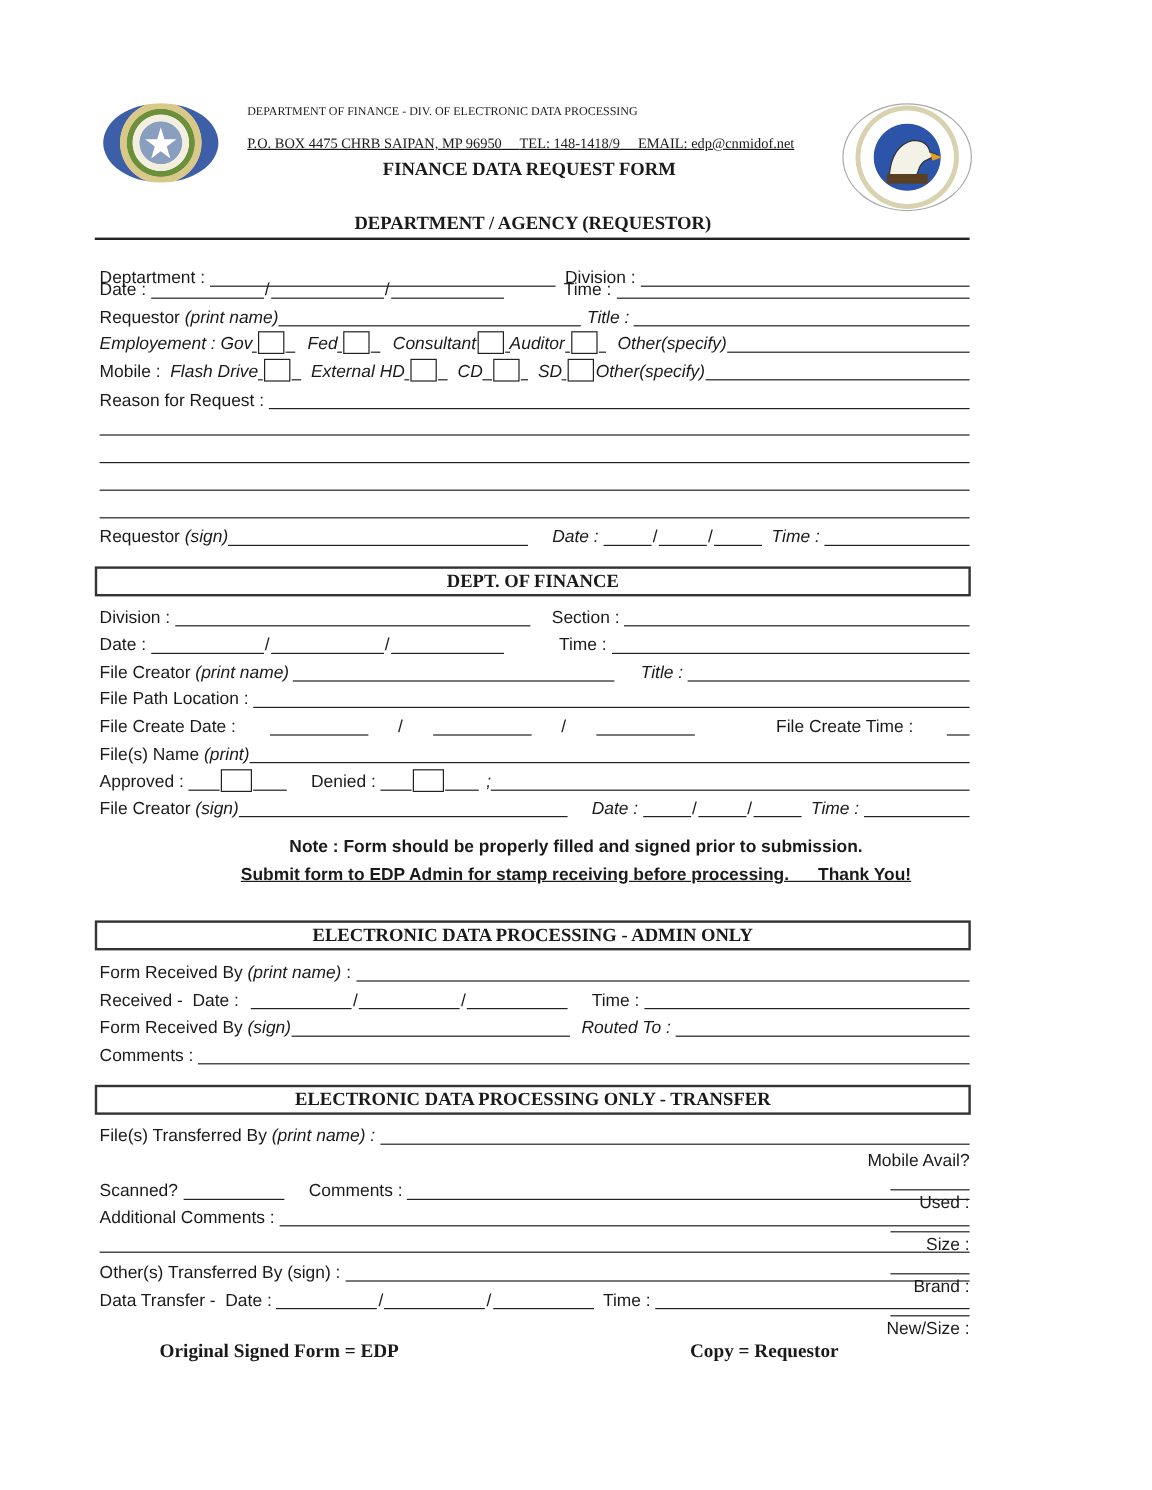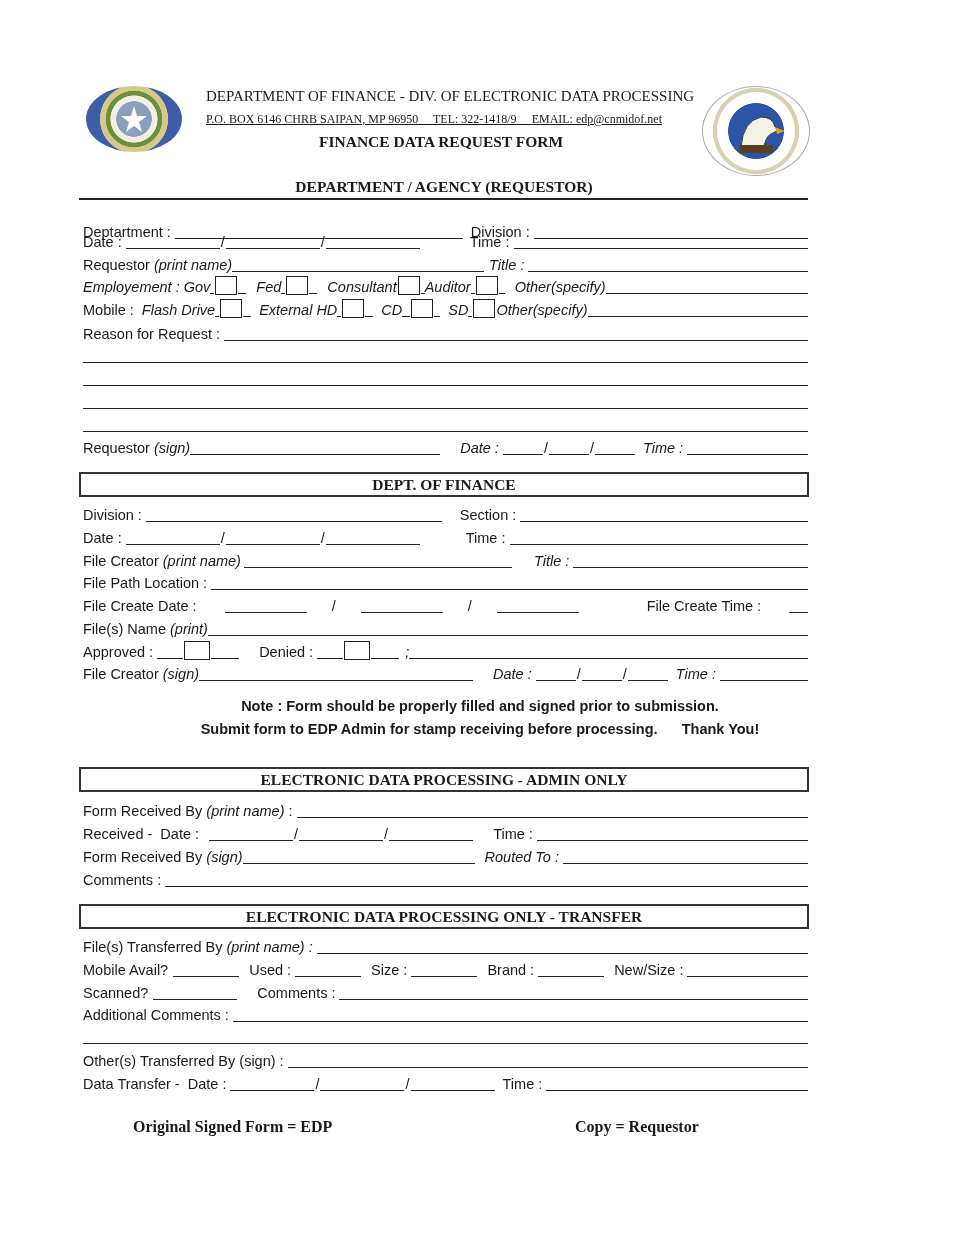--- a/index.html
+++ b/index.html
@@ -31,24 +31,24 @@
   </svg>
 </div>
 <div class="seal" style="left:702px;top:86px;width:106px;height:88px;background:radial-gradient(circle,#2c54a8 0 40%,#ffffff 41% 56%,#d8d2b0 57% 62%,#ffffff 63% 100%);border:1px solid #aaa;">
   <svg width="106" height="88" viewBox="0 0 106 88" style="position:absolute;left:0;top:0">
     <path d="M38,60 Q40,34 58,30 Q70,30 72,40 L78,42 L70,46 Q64,48 62,56 Q60,64 50,64 Z" fill="#f4f1e6" stroke="#333" stroke-width="1"></path>
     <path d="M72,40 L82,44 L74,47 Z" fill="#e0a020"></path>
     <rect x="36" y="58" width="34" height="8" fill="#5a4020"></rect>
   </svg>
 </div>
 
-<div class="abs serif" style="left:206px;top:88px;font-size:15px;">DEPARTMENT OF FINANCE - DIV. OF ELECTRONIC DATA PROCESSING</div>
+<div class="abs serif" style="left:206px;top:88px;font-size:10px;">DEPARTMENT OF FINANCE - DIV. OF ELECTRONIC DATA PROCESSING</div>
 <div class="abs serif" style="left:206px;top:112px;font-size:12px;text-decoration:underline;white-space:nowrap;">
-  <span>P.O. BOX 6146 CHRB SAIPAN, MP 96950</span>&nbsp;&nbsp;&nbsp;&nbsp;
-  <span>TEL: 322-1418/9</span>&nbsp;&nbsp;&nbsp;&nbsp;
+  <span>P.O. BOX 4475 CHRB SAIPAN, MP 96950</span>&nbsp;&nbsp;&nbsp;&nbsp;
+  <span>TEL: 148-1418/9</span>&nbsp;&nbsp;&nbsp;&nbsp;
   <span>EMAIL: edp@cnmidof.net</span>
 </div>
 <div class="abs serif" style="left:319px;top:133px;font-size:15.5px;font-weight:bold;">FINANCE DATA REQUEST FORM</div>
 
 <div class="abs serif" style="left:0;width:888px;text-align:center;top:178px;font-size:15.5px;font-weight:bold;">DEPARTMENT / AGENCY (REQUESTOR)</div>
 <div class="fullline" style="top:198px;left:79px;width:729px;border-bottom:2px solid #222;"></div>
 
 <div class="row" style="top:204px;margin-top:17px;">
   <span class="lbl">Deptartment :</span>
   <span class="blank" style="width:288px;margin-left:4px;"></span>
@@ -212,21 +212,21 @@
   <i class="lbl">Date :</i>
   <span class="blank" style="width:40px;margin-left:4px;"></span><span class="slash">/</span>
   <span class="blank" style="width:40px;"></span><span class="slash">/</span>
   <span class="blank" style="width:40px;"></span>
   <span class="gap" style="width:8px"></span>
   <i class="lbl">Time :</i>
   <span class="blank grow" style="margin-left:4px;"></span>
 </div>
 
 <div class="note" style="top:698px;">Note : Form should be properly filled and signed prior to submission.</div>
-<div class="note" style="top:721px;">
+<div class="note" style="top:721px;text-decoration:underline;">
   <span>Submit form to EDP Admin for stamp receiving before processing.</span>&nbsp;&nbsp;&nbsp;&nbsp;&nbsp;
   <span>Thank You!</span>
 </div>
 
 <div class="section-box serif" style="top:767px;">ELECTRONIC DATA PROCESSING - ADMIN ONLY</div>
 
 <div class="row" style="top:800px;">
   <span class="lbl">Form Received By</span>&nbsp;
   <i class="lbl">(print name)</i>&nbsp;
   <span class="lbl">:</span>
@@ -260,21 +260,21 @@
 </div>
 
 <div class="section-box serif" style="top:904px;">ELECTRONIC DATA PROCESSING ONLY - TRANSFER</div>
 
 <div class="row" style="top:936px;align-items:flex-end;">
   <span class="lbl">File(s) Transferred By</span>&nbsp;
   <i class="lbl">(print name) :</i>
   <span class="blank grow" style="margin-left:4px;"></span>
 </div>
 
-<div class="row" style="top:959px;">
+<div class="row" style="top:959px;flex-direction:column;">
   <span class="lbl">Mobile Avail?</span>
   <span class="blank" style="width:66px;margin-left:5px;"></span>
   <span class="gap" style="width:10px"></span>
   <span class="lbl">Used :</span>
   <span class="blank" style="width:66px;margin-left:4px;"></span>
   <span class="gap" style="width:10px"></span>
   <span class="lbl">Size :</span>
   <span class="blank" style="width:66px;margin-left:4px;"></span>
   <span class="gap" style="width:10px"></span>
   <span class="lbl">Brand :</span>

